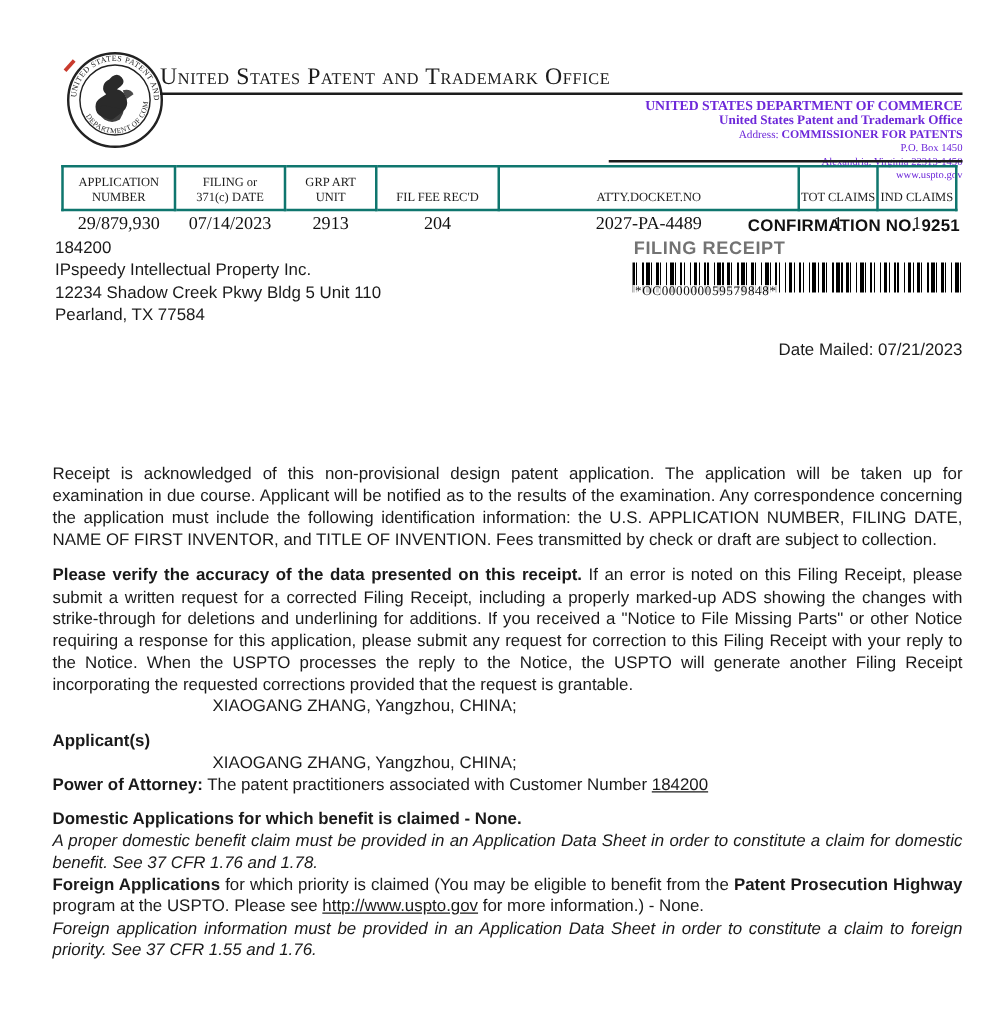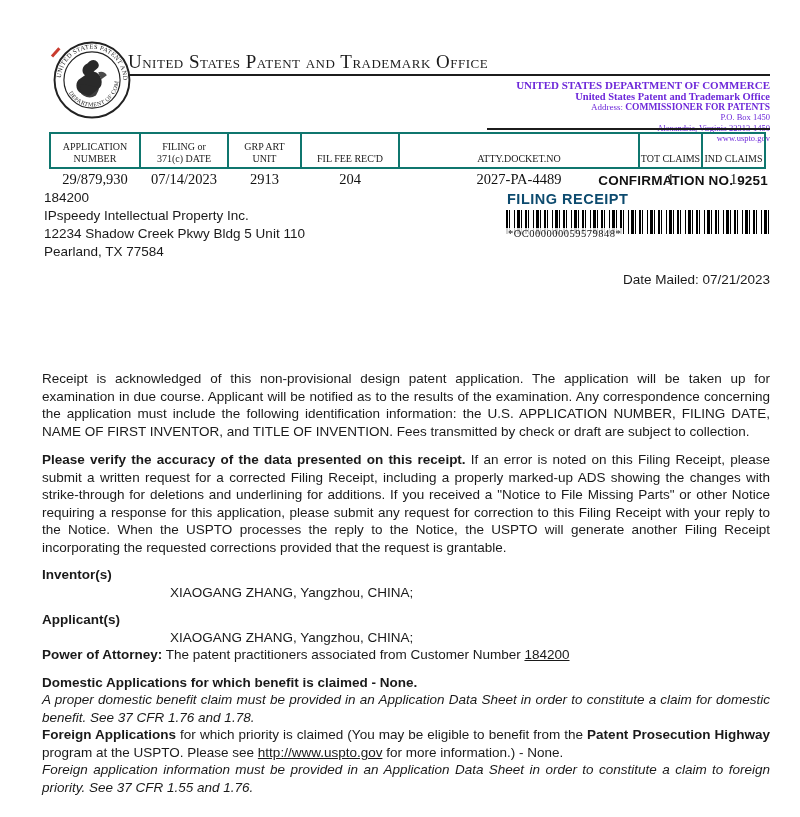--- a/index.html
+++ b/index.html
@@ -29,21 +29,21 @@
   .info-table td{font-family:"Liberation Serif",serif;text-align:center;overflow:hidden;}
   .info-table .hrow td{
     border:2px solid #0f766e;font-size:10px;line-height:12px;
     height:30px;vertical-align:bottom;padding:1px 0 2px 0;color:#1c1c1c;
   }
   .info-table .vrow td{border:none;font-size:14.5px;padding-top:2px;color:#111;}
   
   .confirmation{position:absolute;left:460px;top:173px;width:308px;text-align:right;
     font-weight:bold;font-size:13.5px;letter-spacing:.2px;color:#111;}
   .filing-receipt{position:absolute;left:507px;top:191px;font-weight:bold;font-size:14.5px;
-    letter-spacing:.5px;color:#0c4a6e;}
+    letter-spacing:.5px;color:#737373;}
   .barcode{position:absolute;left:506px;top:210px;width:264px;height:24px;
     background:
       repeating-linear-gradient(90deg,#000 0 2px,transparent 2px 3px,#000 3px 4px,transparent 4px 8px,#000 8px 9px,transparent 9px 11px,#000 11px 14px,transparent 14px 15px,#000 15px 16px,transparent 16px 19px);
   }
   .barcode-text{position:absolute;left:506px;top:228px;width:264px;text-align:left;
     font-family:"Liberation Serif",serif;font-size:10.5px;color:#111;letter-spacing:.5px;}
   .barcode-text span{background:rgba(255,255,255,.82);padding:0 2px;}
   
   .addressee{position:absolute;left:44px;top:189px;font-size:13.5px;line-height:18px;color:#1a1a1a;}
   .date-mailed{position:absolute;right:30px;top:272px;font-size:13.5px;color:#1a1a1a;}
@@ -161,25 +161,24 @@
   <div>Pearland, TX 77584</div>
 </div>
 
 <div class="date-mailed">Date Mailed: 07/21/2023</div>
 
 <div class="content">
   <p>Receipt is acknowledged of this non-provisional design patent application. The application will be taken up for examination in due course. Applicant will be notified as to the results of the examination. Any correspondence concerning the application must include the following identification information: the U.S. APPLICATION NUMBER, FILING DATE, NAME OF FIRST INVENTOR, and TITLE OF INVENTION. Fees transmitted by check or draft are subject to collection.</p>
 
   <p class="gap1"><b class="inl">Please verify the accuracy of the data presented on this receipt.</b><span> If an error is noted on this Filing Receipt, please submit a written request for a corrected Filing Receipt, including a properly marked-up ADS showing the changes with strike-through for deletions and underlining for additions. If you received a "Notice to File Missing Parts" or other Notice requiring a response for this application, please submit any request for correction to this Filing Receipt with your reply to the Notice. When the USPTO processes the reply to the Notice, the USPTO will generate another Filing Receipt incorporating the requested corrections provided that the request is grantable.</span></p>
 
-  <div class="sec-label">Inventor(s)</div>
   <div class="indent-name">XIAOGANG ZHANG, Yangzhou, CHINA;</div>
   <div class="sec-label">Applicant(s)</div>
   <div class="indent-name">XIAOGANG ZHANG, Yangzhou, CHINA;</div>
 
-  <p class="poa"><b class="inl">Power of Attorney:</b><span> The patent practitioners associated from Customer Number </span><span class="u">184200</span></p>
+  <p class="poa"><b class="inl">Power of Attorney:</b><span> The patent practitioners associated with Customer Number </span><span class="u">184200</span></p>
 
   <div class="domestic-head">Domestic Applications for which benefit is claimed - None.</div>
   <p class="note">A proper domestic benefit claim must be provided in an Application Data Sheet in order to constitute a claim for domestic benefit. See 37 CFR 1.76 and 1.78.</p>
 
   <p class="foreign"><b class="inl">Foreign Applications</b><span> for which priority is claimed  (You may be eligible to benefit from the </span><b class="inl">Patent Prosecution Highway</b><span> program at the USPTO. Please see </span><span class="u">http://www.uspto.gov</span><span> for more information.)  - None.</span></p>
   <p class="note">Foreign application information must be provided in an Application Data Sheet in order to constitute a claim to foreign priority. See 37 CFR 1.55 and 1.76.</p>
 </div>
 
 </body></html>

